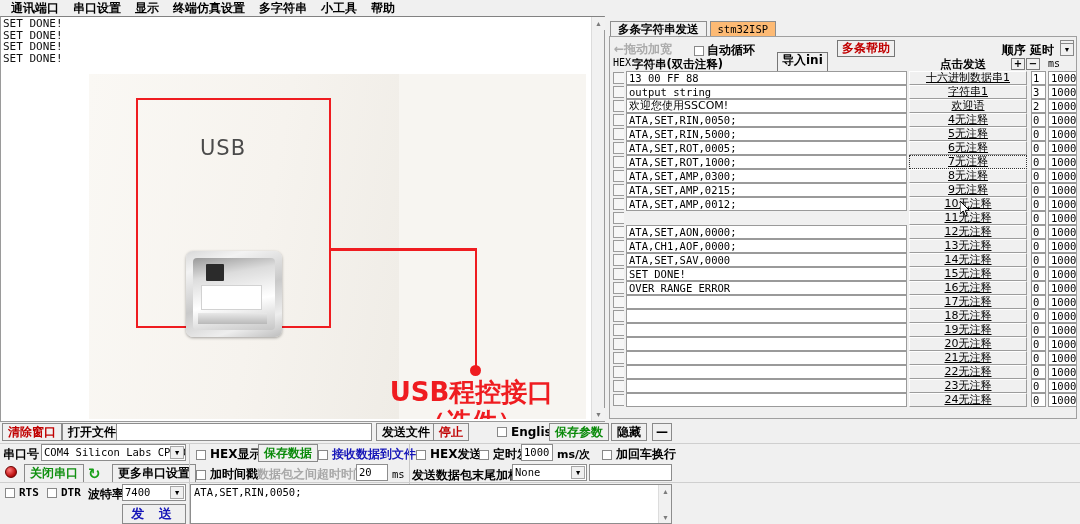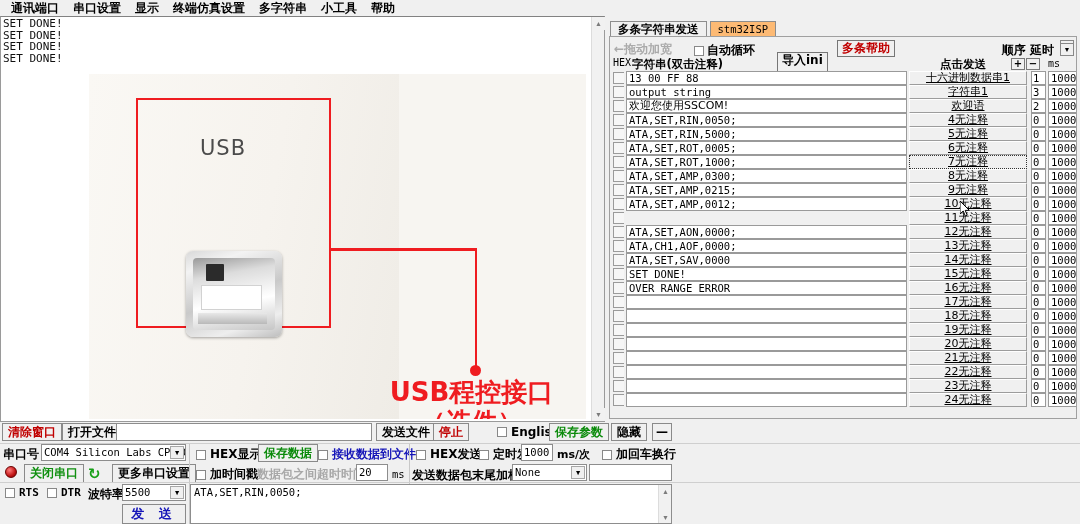--- a/index.html
+++ b/index.html
@@ -463,21 +463,21 @@
     <span class="ckrow" style="position:absolute;left:5px;top:64px;font-family:'DejaVu Sans Mono',monospace;font-size:11px;">
       <span class="cb"></span>
       <span>RTS</span>
     </span>
     <span class="ckrow" style="position:absolute;left:47px;top:64px;font-family:'DejaVu Sans Mono',monospace;font-size:11px;">
       <span class="cb"></span>
       <span>DTR</span>
     </span>
     <span class="lbl" style="position:absolute;left:88px;top:64px;">波特率:</span>
     <span class="combo" style="position:absolute;left:122px;top:62px;width:64px;height:17px;">
-      <span>5500</span>
+      <span>7400</span>
       <span class="arrow">▼</span>
     </span>
     <span class="sendbtn" style="position:absolute;left:122px;top:82px;width:64px;height:20px;">发 送</span>
 
     <div class="sep" style="left:189px;top:22px;height:80px;"></div>
 
     <span class="ckrow" style="position:absolute;left:196px;top:24px;">
       <span class="cb"></span>
       <span>HEX显示</span>
     </span>

